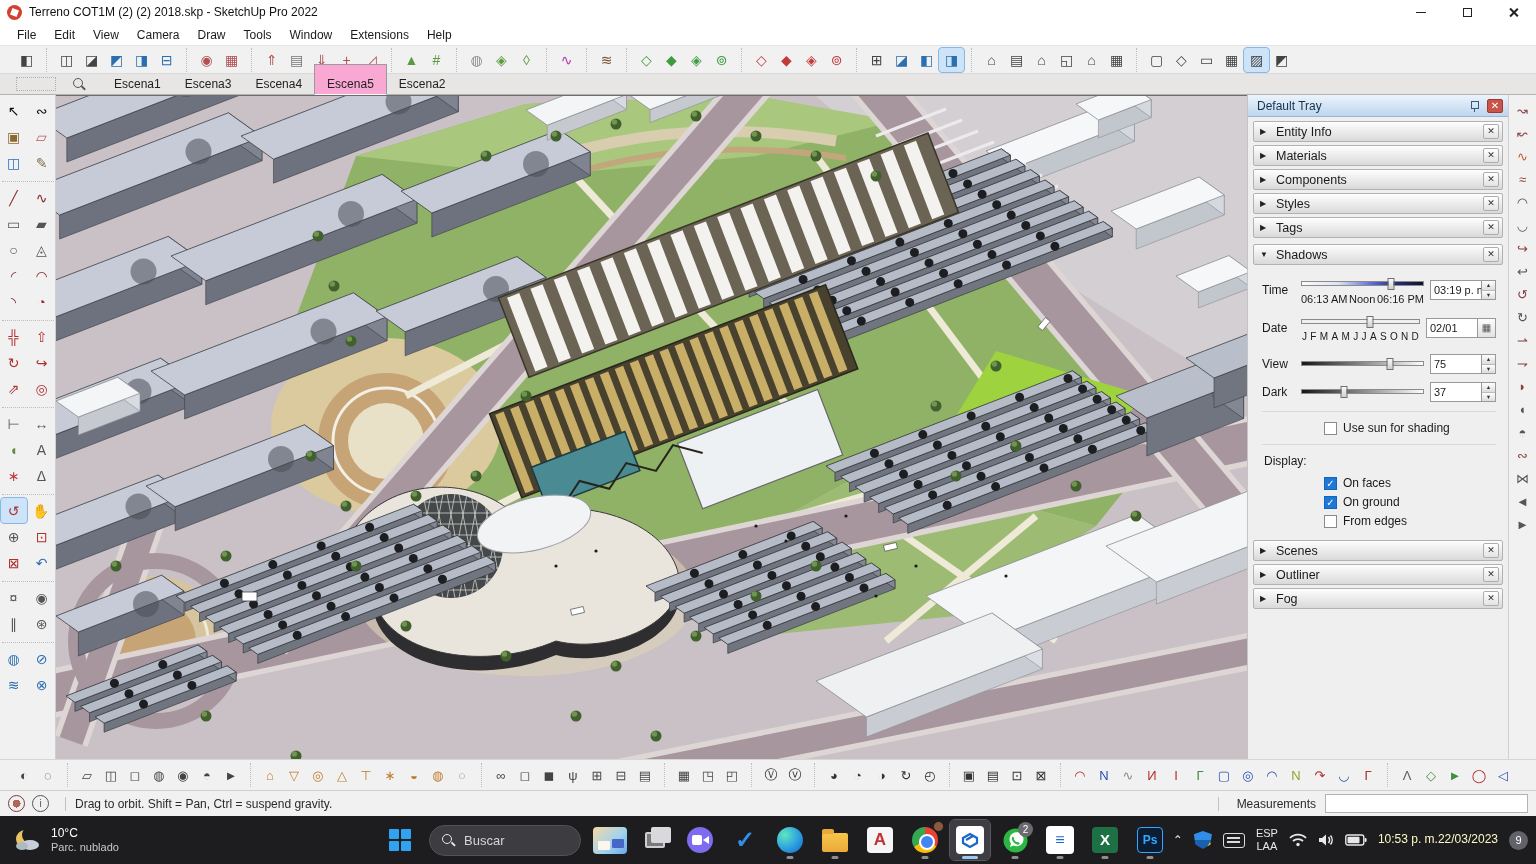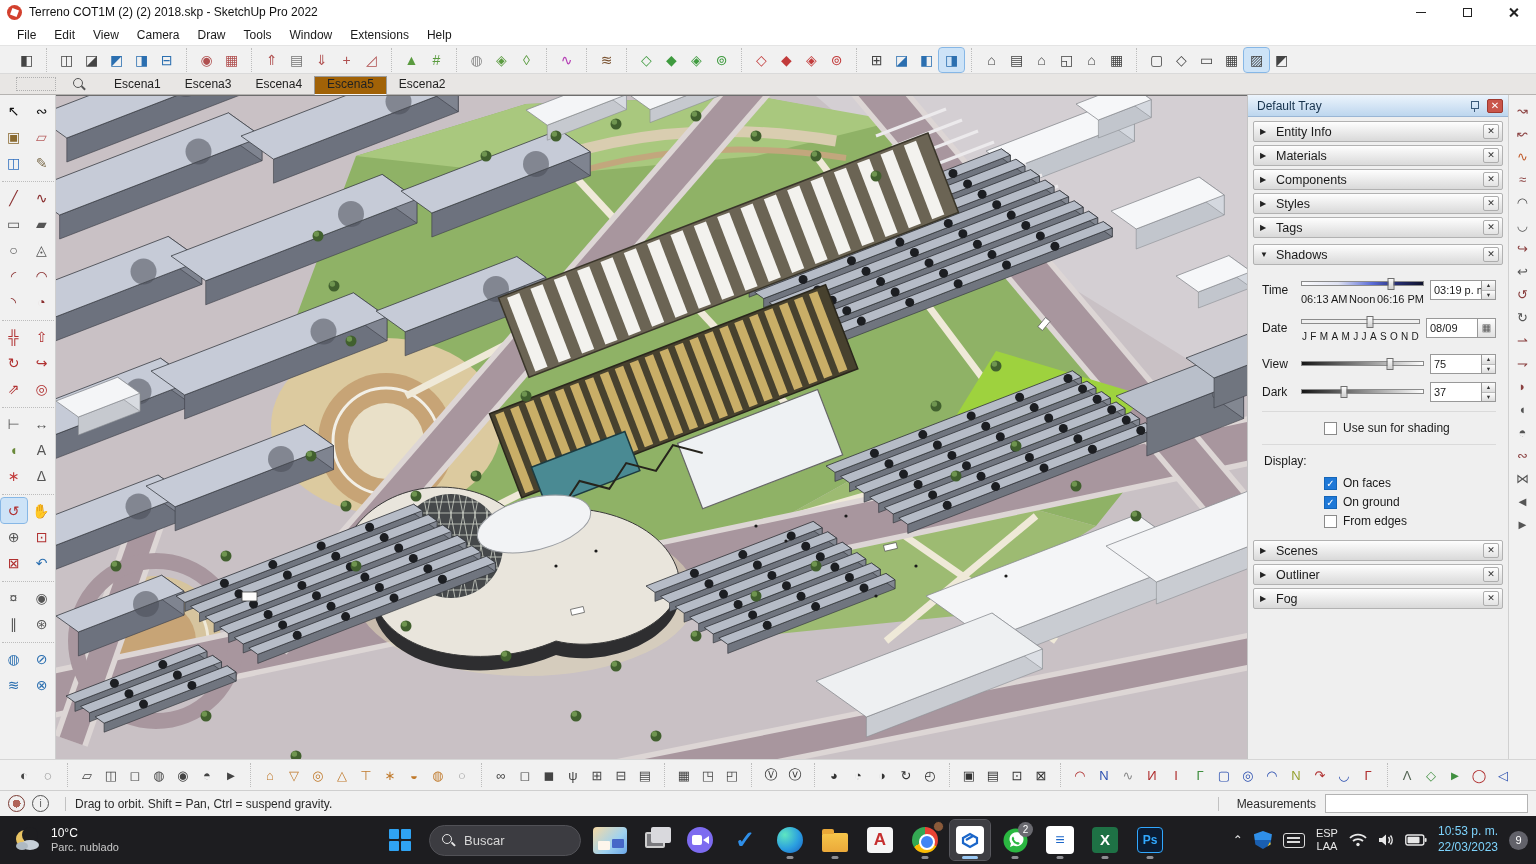--- a/index.html
+++ b/index.html
@@ -24,21 +24,21 @@
 .tb-group+.tb-group{border-left:1px dotted #bdbdbd;margin-left:3px;padding-left:7px}
 .icon-btn{width:25px;height:24px;display:flex;align-items:center;justify-content:center;font-size:14px;color:#444;border-radius:3px;flex:0 0 auto}
 .icon-btn.active{background:#cde3f7;outline:1px solid #86b7e6}
 
 .scene-tabs{height:21px;background:#e8e6e4;display:flex;align-items:flex-end;padding-left:16px;border-bottom:1px solid #b5b3b1;position:relative}
 .dock-handle{width:40px;height:14px;border:1px dotted #b0b0b0;margin:0 6px 3px 0}
 .tab-search{width:18px;height:16px;position:relative;margin:0 14px 2px 8px}
 .tab-search::before{content:'';position:absolute;left:3px;top:2px;width:8px;height:8px;border:1.5px solid #555;border-radius:50%}
 .tab-search::after{content:'';position:absolute;left:11px;top:11px;width:5px;height:1.5px;background:#555;transform:rotate(45deg)}
 .scene-tab{padding:3px 12px 3px;color:#222;cursor:default}
-.scene-tab.active{background:#a16207;border:1px solid #9b9b9b;border-bottom:1px solid #f8f8f8;margin-bottom:-1px;padding-top:0}
+.scene-tab.active{background:#f9a8d4;border:1px solid #9b9b9b;border-bottom:1px solid #f8f8f8;margin-bottom:-1px;padding-top:12px}
 
 .main{display:flex;height:664px;position:relative}
 .left-tools{width:56px;background:#f1f1f1;border-right:1px solid #cfcfcf;padding-top:3px;display:flex;justify-content:center}
 .lt-grid{display:grid;grid-template-columns:26px 26px;gap:1px 2px;align-content:start}
 .lt-grid .icon-btn{width:26px;height:25px;font-size:14px}
 .lt-grid .tb-sep{grid-column:1/3;height:4px;border-bottom:1px dotted #bdbdbd;margin:2px 1px}
 .viewport{flex:1;position:relative;background:#cbc3c7;border-top:1px solid #6d6d6d;overflow:hidden}
 .viewport svg{position:absolute;left:0;top:0}
 
 .right-tools{width:28px;background:#f1f1f1;border-left:1px solid #d0d0d0;display:flex;flex-direction:column;align-items:center;padding-top:4px}
@@ -134,21 +134,21 @@
 .ic-stack{width:28px;height:28px;background:#fff;border-radius:4px;display:flex;align-items:center;justify-content:center;color:#1b66c9;font-size:16px;font-weight:bold}
 .ic-excel{width:26px;height:26px;background:#1e7145;border-radius:4px;color:#fff;font-weight:bold;font-size:15px;text-align:center;line-height:26px}
 .ic-ps{width:26px;height:26px;background:#0b1c33;border:1.5px solid #31a8ff;border-radius:4px;color:#31a8ff;font-weight:bold;font-size:12px;text-align:center;line-height:24px}
 .tb-right{position:absolute;right:8px;display:flex;align-items:center;gap:11px;height:100%;font-size:11px}
 .chev-up{color:#e0e0e0;font-size:12px}
 .ic-shield{width:18px;height:18px;background:linear-gradient(180deg,#2f8fe8 50%,#1a5fb0 50%);clip-path:polygon(50% 0,100% 18%,92% 75%,50% 100%,8% 75%,0 18%);position:relative}
 .warn-tri{position:absolute;right:-3px;bottom:-2px;border-left:5px solid transparent;border-right:5px solid transparent;border-bottom:9px solid #f5c518}
 .ic-kbd{width:22px;height:15px;border:1.5px solid #dcdcdc;border-radius:3px;position:relative}
 .ic-kbd::after{content:'';position:absolute;left:3px;top:3px;width:13px;height:2px;background:#dcdcdc;box-shadow:0 4px 0 #dcdcdc}
 .lang{display:flex;flex-direction:column;line-height:1.2;text-align:center;color:#e8e8e8}
-.clock{display:flex;flex-direction:column;line-height:1.3;text-align:right;color:#7dd3fc;font-size:12px}
+.clock{display:flex;flex-direction:row;line-height:1.3;text-align:right;color:#fef9c3;font-size:12px}
 .badge-num{width:19px;height:19px;border-radius:50%;background:#62626a;color:#fff;text-align:center;line-height:19px;font-size:11px}
 </style>
 </head>
 <body>
 
 <div class="titlebar">
   <span class="logo-su"></span>
   <span>Terreno COT1M (2) (2) 2018.skp - SketchUp Pro 2022</span>
   <div class="win-controls">
     <div class="win-btn">
@@ -894,21 +894,21 @@
                 <span>J</span>
                 <span>J</span>
                 <span>A</span>
                 <span>S</span>
                 <span>O</span>
                 <span>N</span>
                 <span>D</span>
               </div>
           </div>
           <span class="val-wrap">
-            <span class="value-box">08/09</span>
+            <span class="value-box">02/01</span>
             <span class="cal-btn">▦</span>
           </span>
         </div>
 
         <div class="sh-row" style="margin-top:4px">
           <span class="sh-label">View</span>
           <div class="sh-col">
             <div class="slider">
               <div class="track grad"></div>
               <div class="handle" style="left: 72%;"></div>

